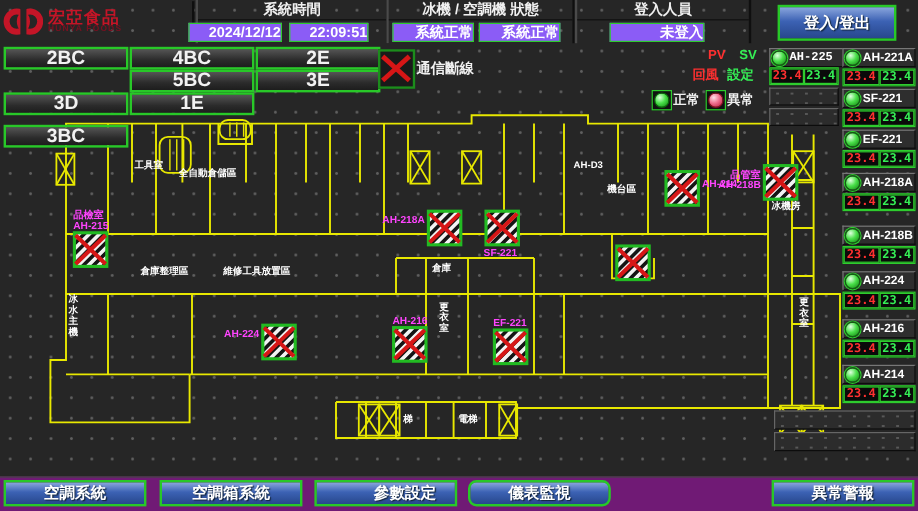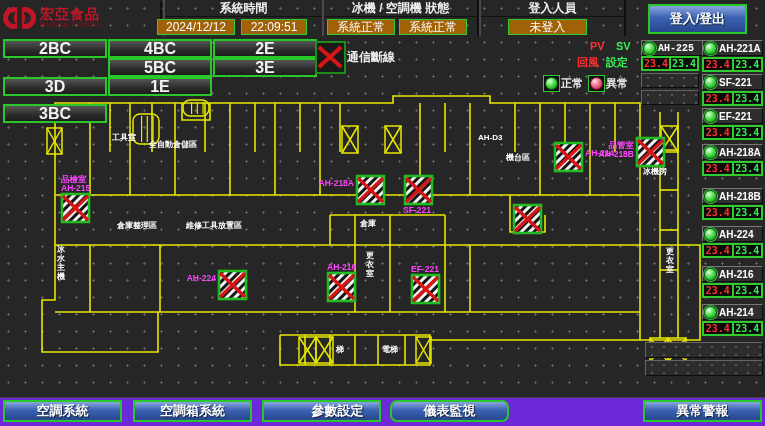--- a/index.html
+++ b/index.html
@@ -7,21 +7,21 @@
     width:765px;height:426px;position:relative;overflow:hidden;
     background-color:#262626;
     background-image:radial-gradient(#5f5f5f 1px, transparent 1.3px);
     background-size:17px 17px;
     font-family:"Liberation Sans","DejaVu Sans",sans-serif;
     color:#eee; user-select:none;
   }
   
   .hdr-sec{position:absolute;top:0;height:36px;border-left:2px solid #4a4a4a;border-right:2px solid #0f0f0f;}
   .hdr-label{height:16px;line-height:16px;text-align:center;font-size:12px;font-weight:bold;color:#f0f0f0;border-bottom:1px solid #111;}
-  .gval{background:#a16207;border:1px solid #2ecc2e;color:#fff;text-align:center;font-size:12px;font-weight:normal;line-height:14px;position:absolute;}
+  .gval{background:#8b5cf6;border:1px solid #2ecc2e;color:#fff;text-align:right;font-size:12px;font-weight:bold;line-height:14px;position:absolute;}
   .logo{position:absolute;left:2px;top:1px;width:158px;height:33px;display:flex;align-items:center;gap:4px;border-right:2px solid #0f0f0f;}
   .logo-title{color:#c41527;font-size:14px;font-weight:bold;letter-spacing:1px;line-height:14px;}
   .logo-sub{color:#7a1020;font-size:7px;font-weight:bold;letter-spacing:1px;}
   .btn-blue{
     background:linear-gradient(#8aa6dd,#3c62b4 45%,#27478c);
     border:2px solid #28c828;color:#fff;font-weight:bold;font-size:13px;
     display:flex;align-items:center;justify-content:center;cursor:pointer;
     text-shadow:1px 1px 1px #123;
   }
   
@@ -46,21 +46,21 @@
   .unit-name{position:absolute;background:#2e2e2e;border:1px solid #777;border-bottom-color:#0c0c0c;border-right-color:#0c0c0c;display:flex;align-items:center;gap:2px;padding-left:1px;box-sizing:border-box;}
   .unit-name .nm{font-size:10px;font-weight:bold;color:#fff;white-space:nowrap;letter-spacing:0;}
   .unit-name .uled{width:11px;height:11px;border-radius:50%;flex:0 0 auto;background:radial-gradient(circle at 35% 30%,#dfffdf,#4ae04a 45%,#0e7d0e);border:1px solid #145f14;box-shadow:0 0 0 1px #2ecc2e;}
   .unit-vals{position:absolute;background:#0a0a0a;border:1px solid #2ecc2e;display:flex;box-sizing:border-box;}
   .unit-vals .v{flex:1;border:1px solid #2ecc2e;margin:0;font-family:"DejaVu Sans Mono","Liberation Mono",monospace;font-size:10px;font-weight:bold;text-align:center;line-height:11px;}
   .unit-vals .pv{color:#ff3030;}
   .unit-vals .sv{color:#35ee55;}
   .empty-panel{position:absolute;background:#2c2c2c;border:1px solid #666;border-bottom-color:#0c0c0c;border-right-color:#0c0c0c;
     background-image:radial-gradient(#585858 1px, transparent 1.2px);background-size:12px 8px;box-sizing:border-box;}
   
-  .bbar{position:absolute;left:0;bottom:0;width:765px;height:28px;background:#6d28d9;border-top:1px solid #444;}
+  .bbar{position:absolute;left:0;bottom:0;width:765px;height:28px;background:#701a75;border-top:1px solid #444;}
   .bbtn{position:absolute;top:2px;height:22px;width:119px;
     background:linear-gradient(#8aa6dd,#3c62b4 45%,#27478c);
     border:2px solid #28c828;color:#fff;font-size:13px;font-weight:bold;
     display:flex;align-items:center;justify-content:center;cursor:pointer;box-sizing:border-box;
     text-shadow:1px 1px 1px #123;}
   
   #plan{position:absolute;left:0;top:92px;pointer-events:none;}
   .zTop{z-index:3;}
 </style>
 </head>

